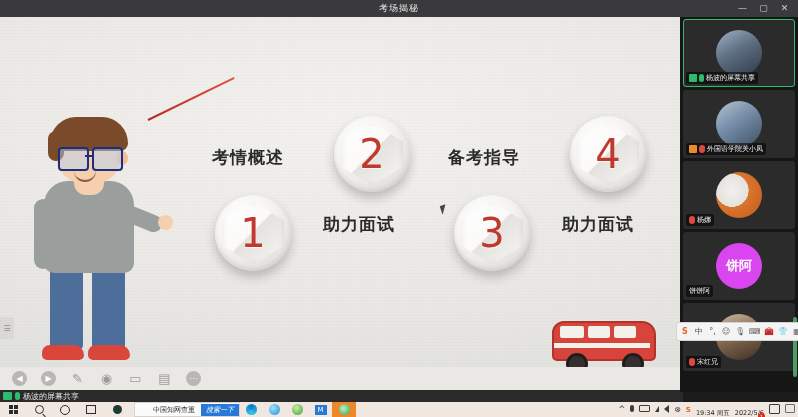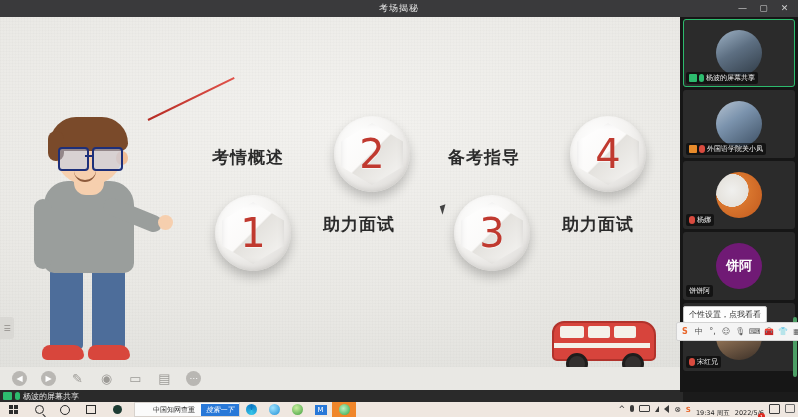--- a/index.html
+++ b/index.html
@@ -235,40 +235,39 @@
 
     <div class="tile">
       <div class="avatar" style="background:radial-gradient(circle at 35% 40%,#f0f0ee 0%,#e5e2dc 40%,#d9762e 41%,#c2591d 100%);"></div>
       <div class="namerow">
         <span class="mini-sq" style="background:#d94b3f;border-radius:3px;width:6px;"></span>
         <span class="nm">杨娜</span>
       </div>
     </div>
 
     <div class="tile">
-      <div class="avatar" style="background:#701a75;">
+      <div class="avatar" style="background:#d946ef;">
         <div class="av-initials">饼阿</div>
       </div>
       <div class="namerow">
         <span class="nm">饼饼阿</span>
       </div>
     </div>
 
     <div class="tile">
       <div class="avatar" style="background:linear-gradient(160deg,#cbb9a3 0%,#8a6d52 45%,#3a2f27 100%);"></div>
       <div class="namerow">
         <span class="mini-sq" style="background:#d94b3f;border-radius:3px;width:6px;"></span>
         <span class="nm">宋红兄</span>
       </div>
     </div>
 
     <div class="scrollbar"></div>
   </div>
 
-  <div class="tooltip">个性设置，点我看看</div>
 
   <div class="imebar">
     <span class="ime-ic" style="color:#e8662a;font-weight:bold;">S</span>
     <span class="ime-ic">中</span>
     <span class="ime-ic">°,</span>
     <span class="ime-ic">☺</span>
     <span class="ime-ic">🎙</span>
     <span class="ime-ic">⌨</span>
     <span class="ime-ic">🧰</span>
     <span class="ime-ic">👕</span>

